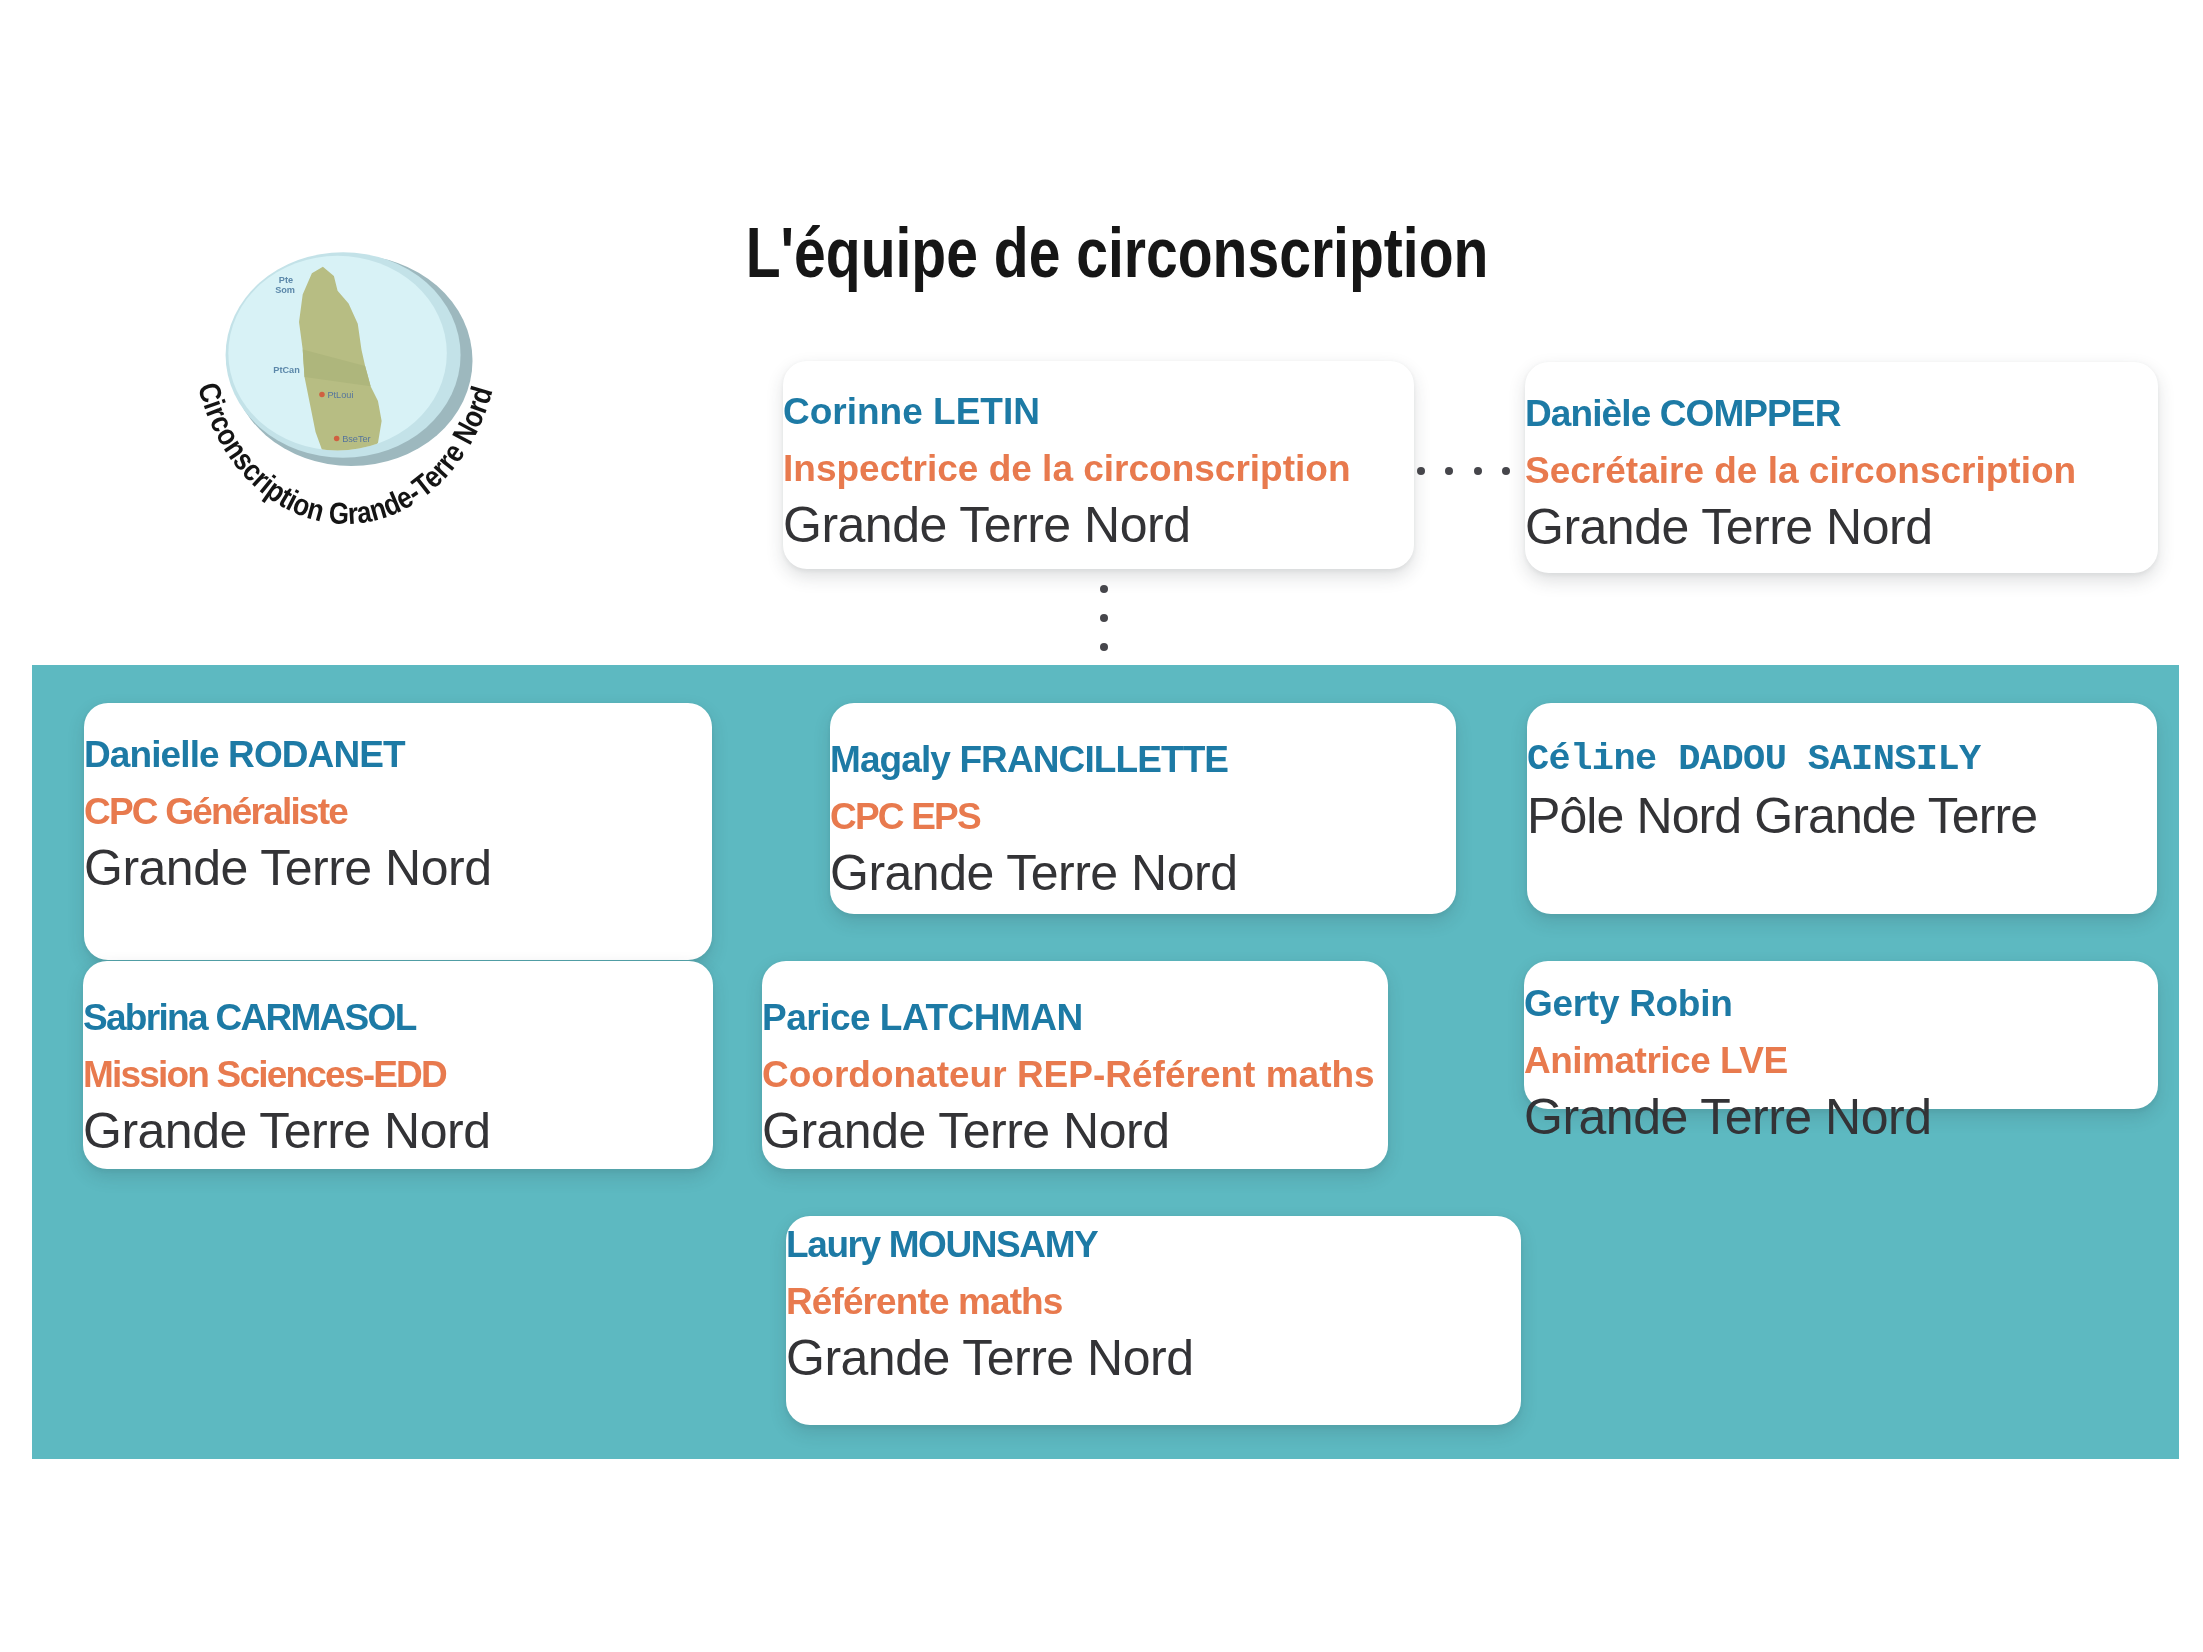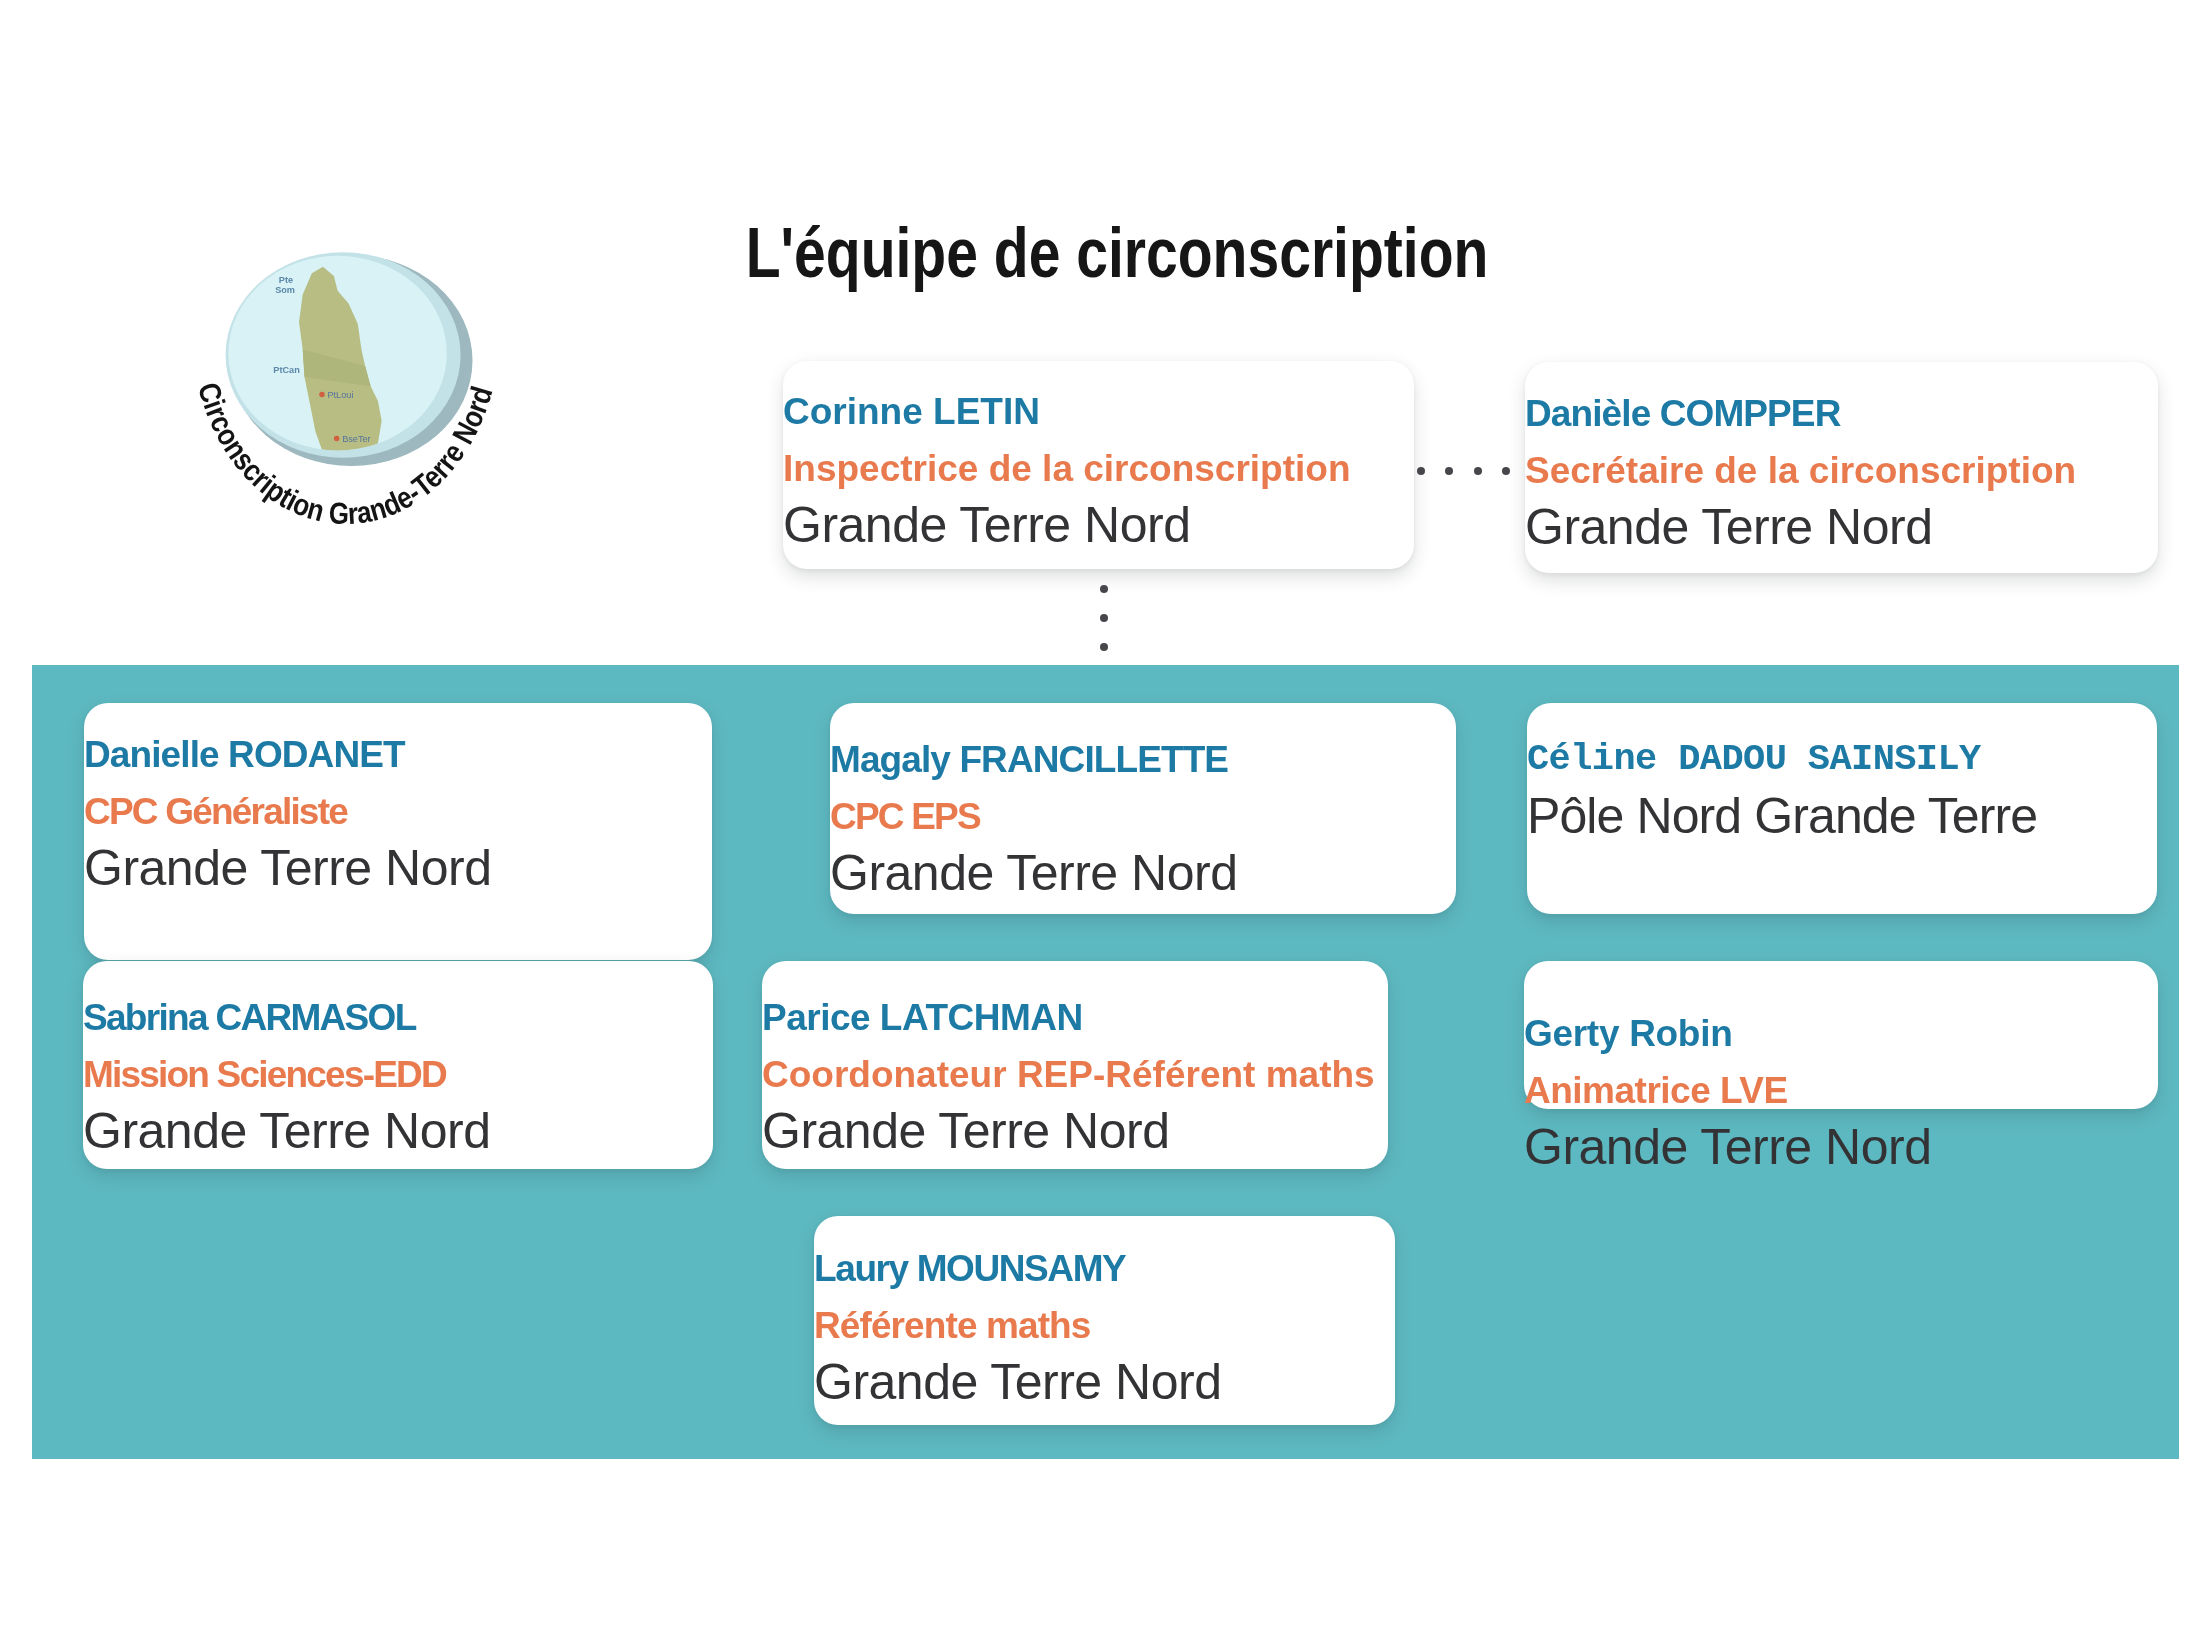--- a/index.html
+++ b/index.html
@@ -92,24 +92,24 @@
   <div class="card" style="left:83px; top:961px; width:630px; height:208px; padding-top:27.5px;">
     <div class="nm" style="letter-spacing:-1.7px;">Sabrina CARMASOL</div>
     <div class="rl" style="letter-spacing:-1.8px;">Mission Sciences-EDD</div>
     <div class="lc">Grande Terre Nord</div>
   </div>
   <div class="card" style="left:762px; top:961px; width:626px; height:208px; padding-top:27.5px;">
     <div class="nm" style="letter-spacing:-0.5px;">Parice LATCHMAN</div>
     <div class="rl" style="letter-spacing:0px;">Coordonateur REP-Référent maths</div>
     <div class="lc">Grande Terre Nord</div>
   </div>
-  <div class="card" style="left:1524px; top:961px; width:634px; height:148px; padding-top:44px;">
+  <div class="card" style="left:1524px; top:961px; width:634px; height:148px; padding-top:14px;">
     <div class="nm" style="letter-spacing:-0.3px;">Gerty Robin</div>
     <div class="rl" style="letter-spacing:-0.5px;">Animatrice LVE</div>
     <div class="lc">Grande Terre Nord</div>
   </div>
 
-  <div class="card" style="left:814px; top:1216px; width:581px; height:209px; padding-top:24px;">
+  <div class="card" style="left:786px; top:1216px; width:735px; height:209px; ">
     <div class="nm" style="letter-spacing:-1.4px;">Laury MOUNSAMY</div>
     <div class="rl" style="letter-spacing:-0.9px;">Référente maths</div>
     <div class="lc">Grande Terre Nord</div>
   </div>
 
 
 </body></html>

